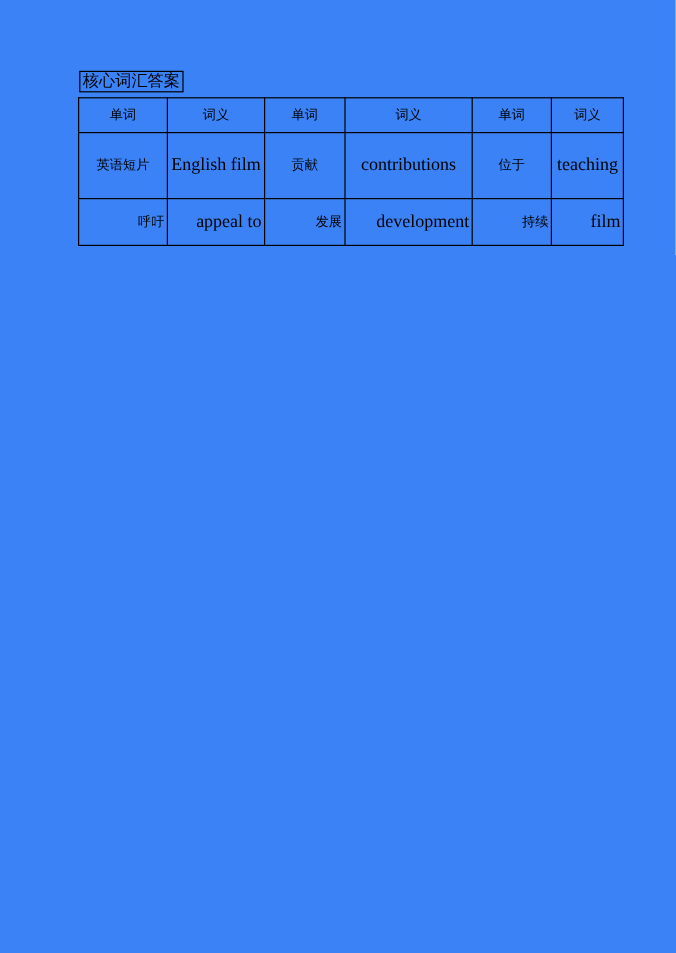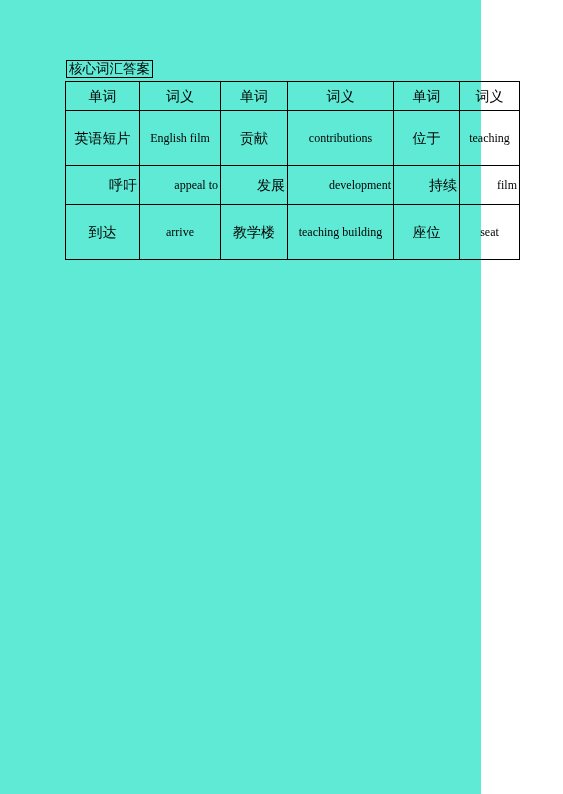--- a/index.html
+++ b/index.html
@@ -13,23 +13,23 @@
     position: relative;
     overflow: hidden;
     font-family: "Liberation Serif", "DejaVu Serif", serif;
     color: #000000;
   }
 
   .page {
     position: absolute;
     left: 0;
     top: 0;
-    width: 481px;
+    width: 563px;
     height: 794px;
-    background: #5eead4;
+    background: #3b82f6;
   }
 
   
   .heading-wrap {
     position: absolute;
     left: 66px;
     top: 59px;
   }
   .heading-box {
     display: inline-block;
@@ -64,27 +64,27 @@
   
   .col-w  { width: 74px; }
   .col-m  { width: 81px; }
   .col-w2 { width: 67px; }
   .col-m2 { width: 106px; }
   .col-w3 { width: 66px; }
   .col-m3 { width: 60px; }
 
   .cn {
     font-family: "DejaVu Sans", "Liberation Sans", sans-serif;
-    font-size: 14px;
+    font-size: 11px;
     line-height: 16px;
     letter-spacing: 0px;
   }
   .en {
     font-family: "Liberation Serif", "DejaVu Serif", serif;
-    font-size: 12px;
+    font-size: 15px;
     line-height: 17px;
   }
 
   tr.row-head td { height: 24px; }
   tr.row-tall td { height: 50px; }
   tr.row-short td { height: 34px; text-align: right; }
   tr.row-last td { height: 35px; }
 
   .empty-cell { }
 </style>
@@ -126,24 +126,16 @@
         <td class="en">teaching</td>
       </tr>
       <tr class="row-short">
         <td class="cn">呼吁</td>
         <td class="en">appeal to</td>
         <td class="cn">发展</td>
         <td class="en">development</td>
         <td class="cn">持续</td>
         <td class="en">film</td>
       </tr>
-      <tr class="row-tall">
-        <td class="cn">到达</td>
-        <td class="en">arrive</td>
-        <td class="cn">教学楼</td>
-        <td class="en">teaching building</td>
-        <td class="cn">座位</td>
-        <td class="en">seat</td>
-      </tr>
     </tbody>
   </table>
 
 </div>
 
 </body></html>

